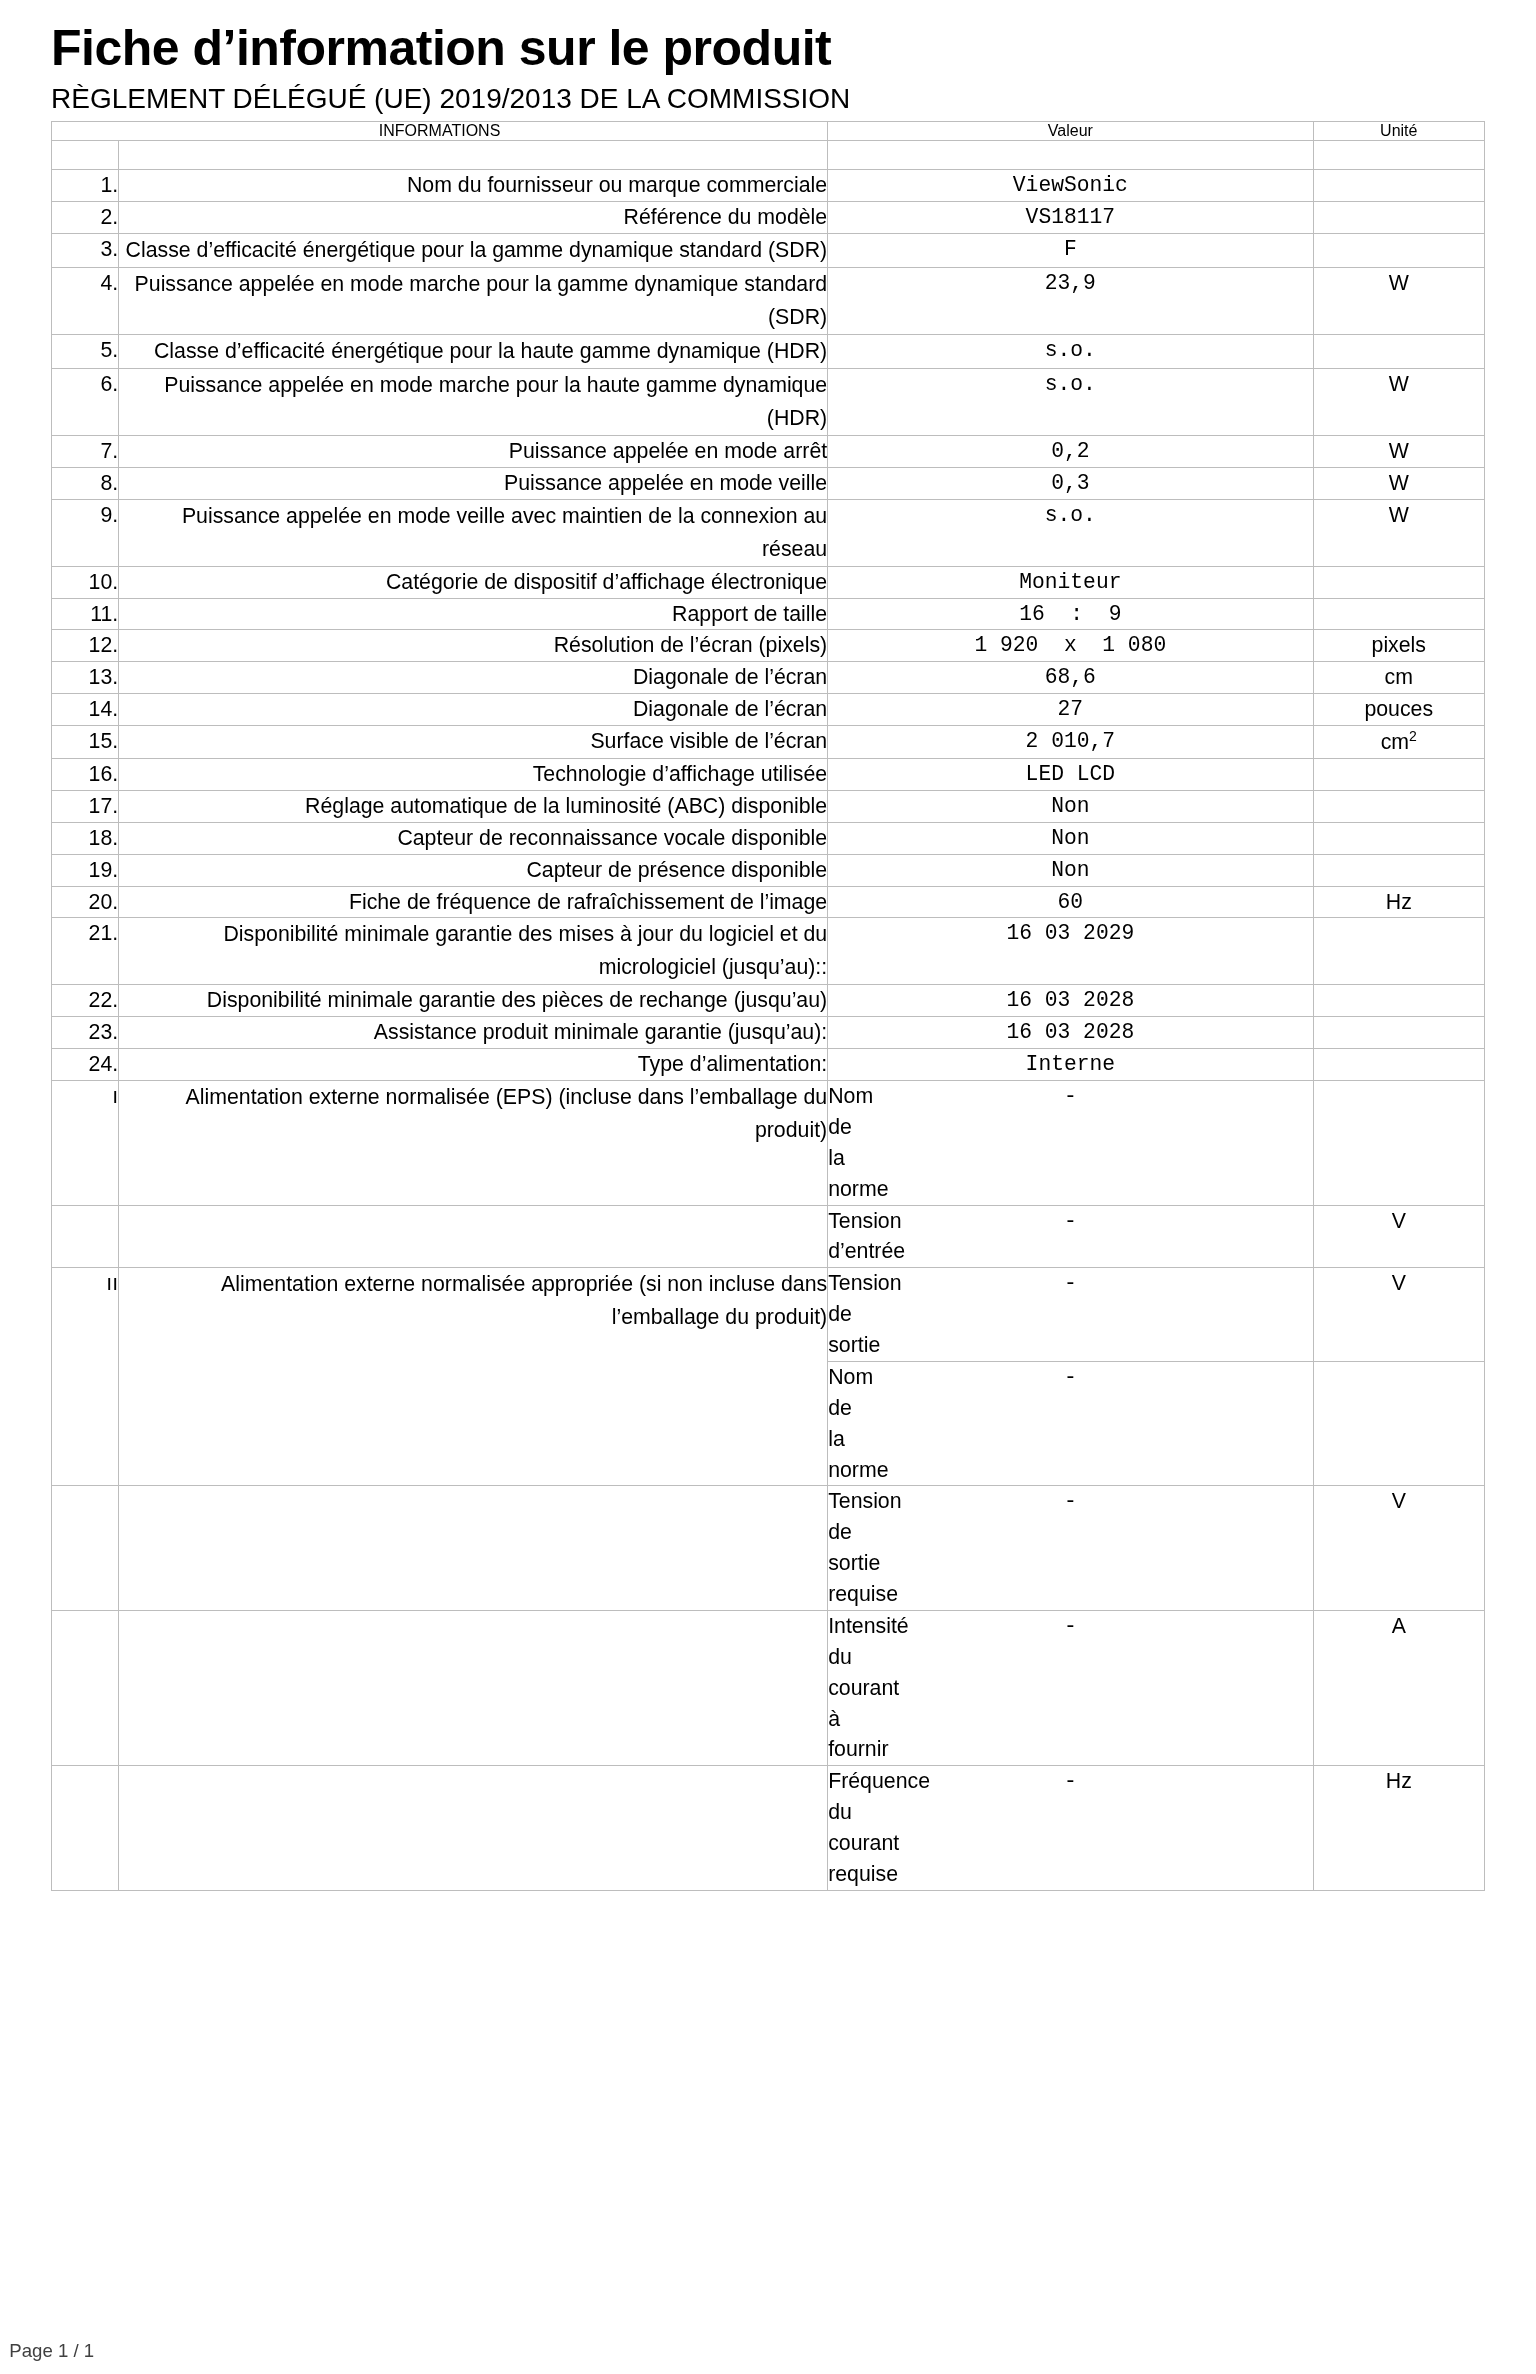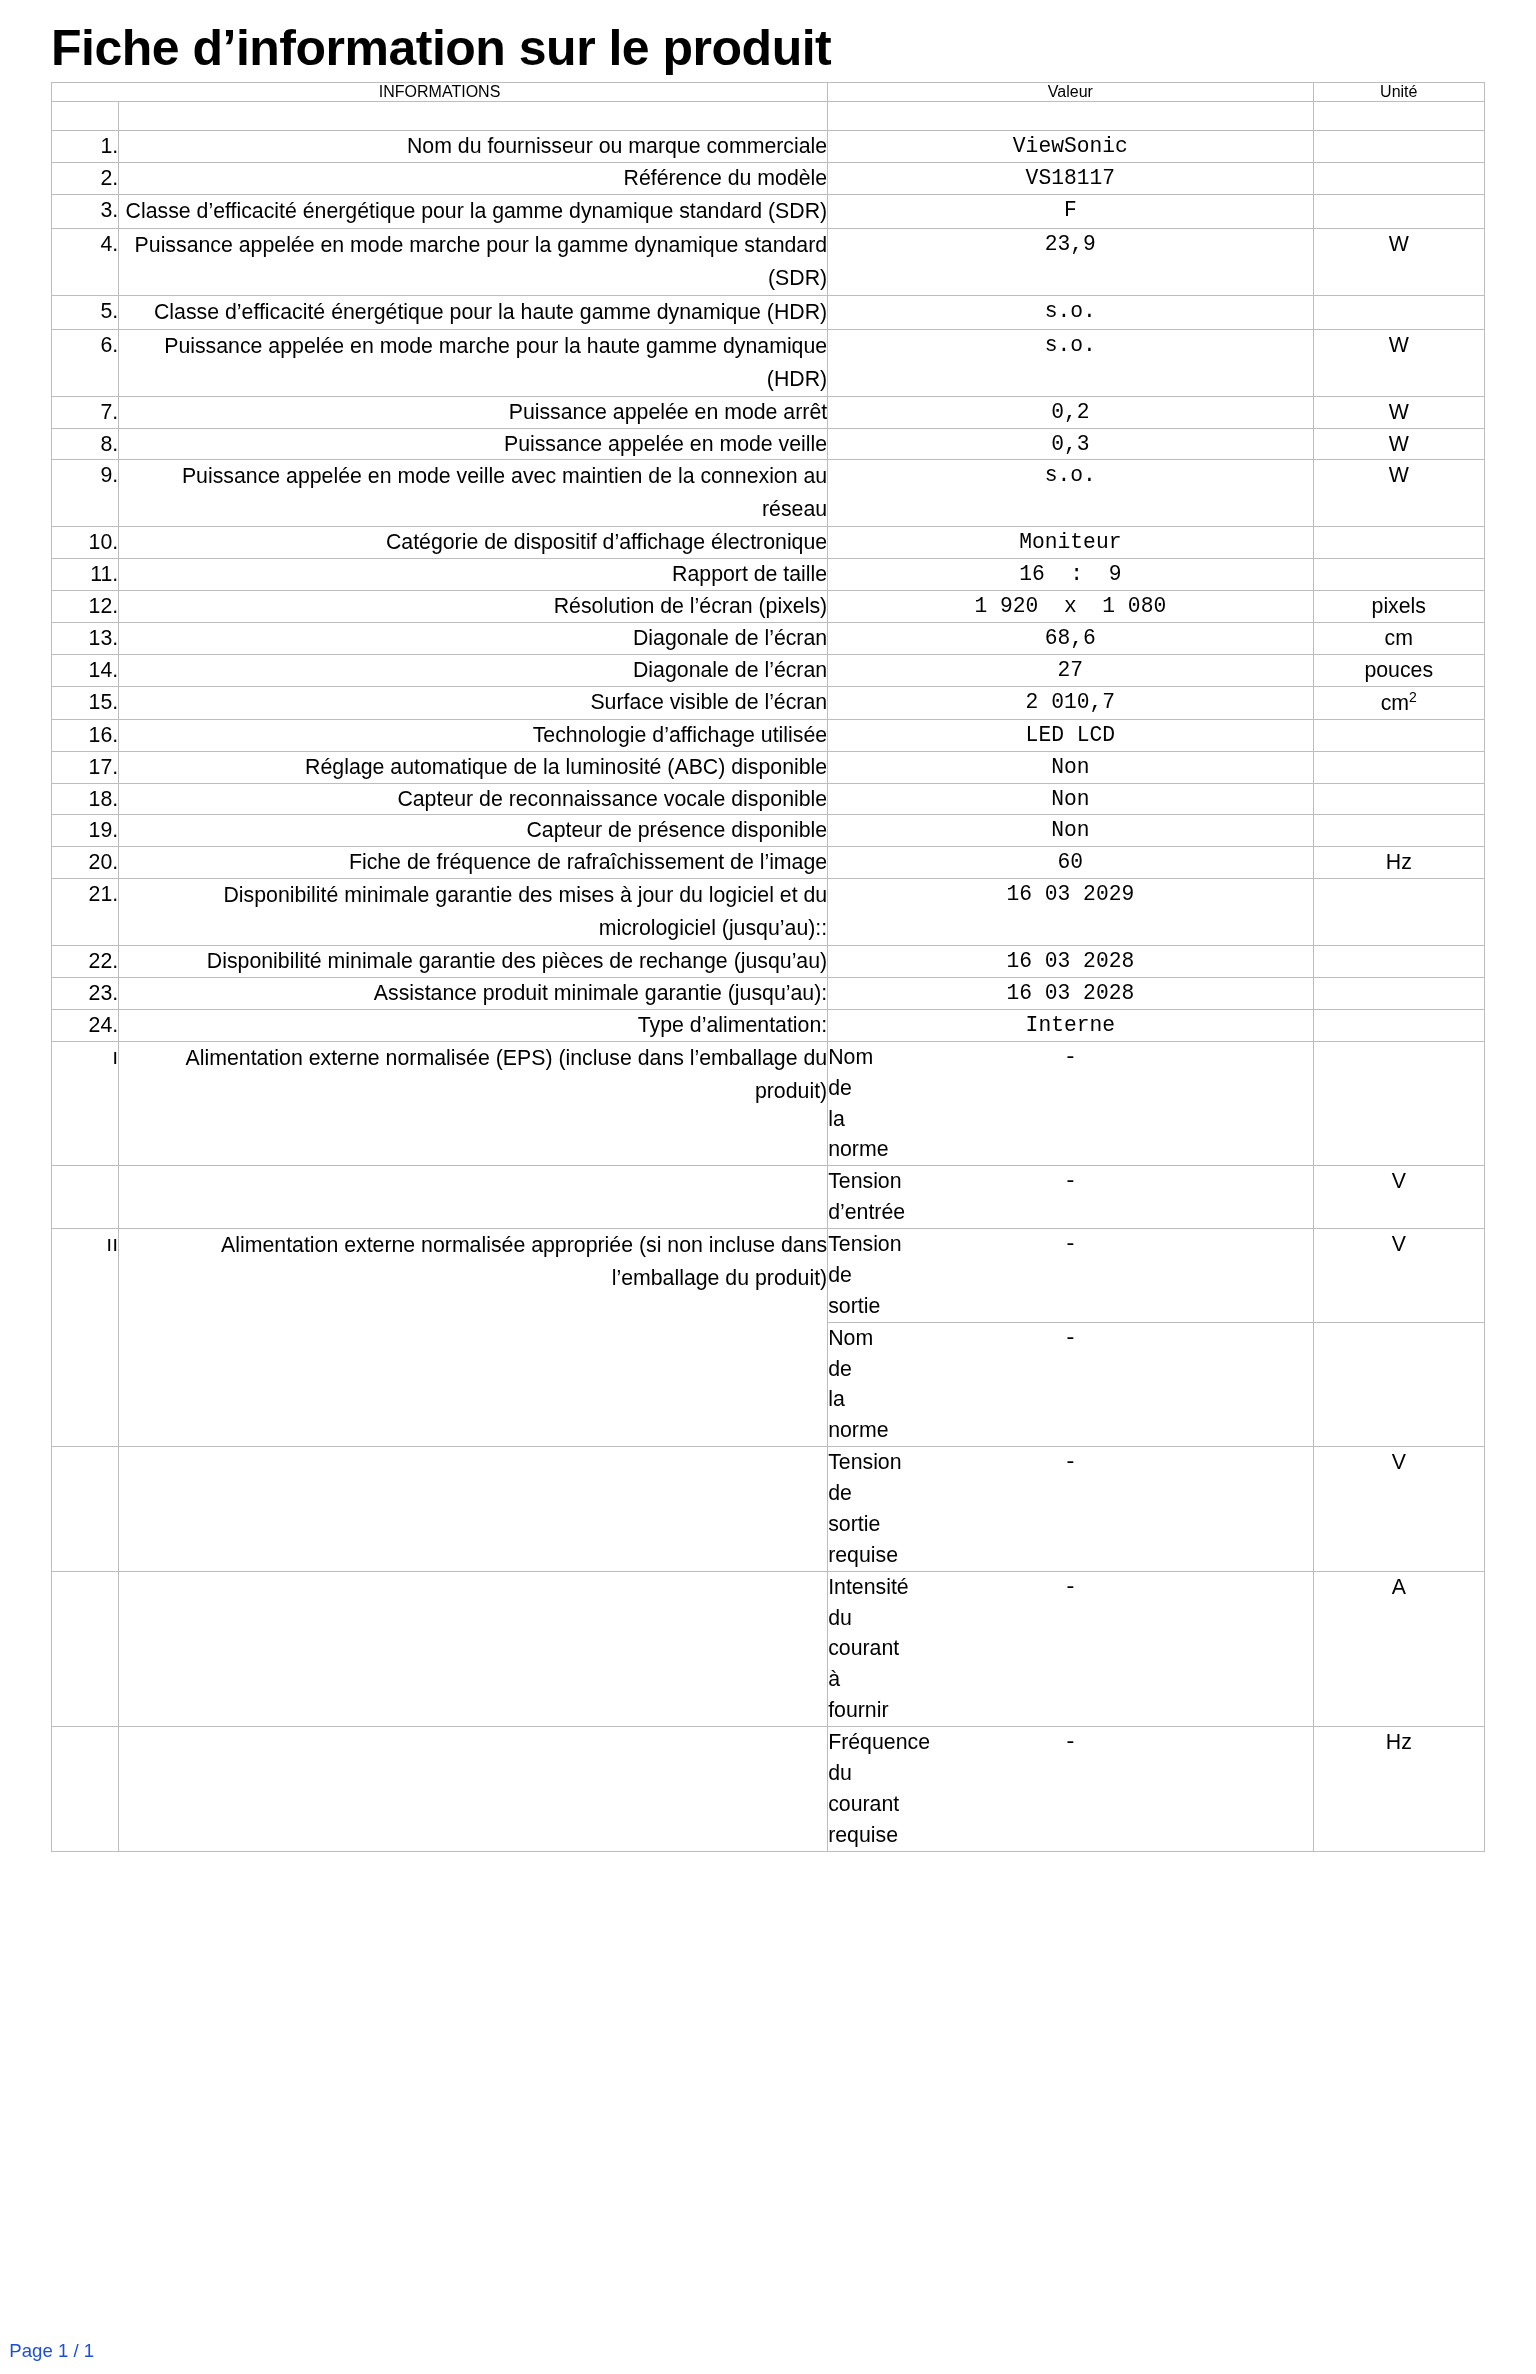--- a/index.html
+++ b/index.html
@@ -110,29 +110,30 @@
   }
   .roman {
     text-align: right;
     padding-right: 7.4px;
   }
   .footer {
     position: absolute;
     left: 9.3px;
     bottom: 13px;
     font-size: 18.6px;
-    color: #1d4ed8;
+    color: #404040;
   }
 </style>
 </head>
 <body>
 
 <div class="page">
 
   <h1 class="doc-title">Fiche d’information sur le produit</h1>
+  <div class="doc-subtitle">RÈGLEMENT DÉLÉGUÉ (UE) 2019/2013 DE LA COMMISSION</div>
 
   <table class="info">
     <colgroup>
       <col class="col-num">
       <col class="col-label">
       <col class="col-sub">
       <col class="col-value">
       <col class="col-unit">
     </colgroup>
     <thead>

